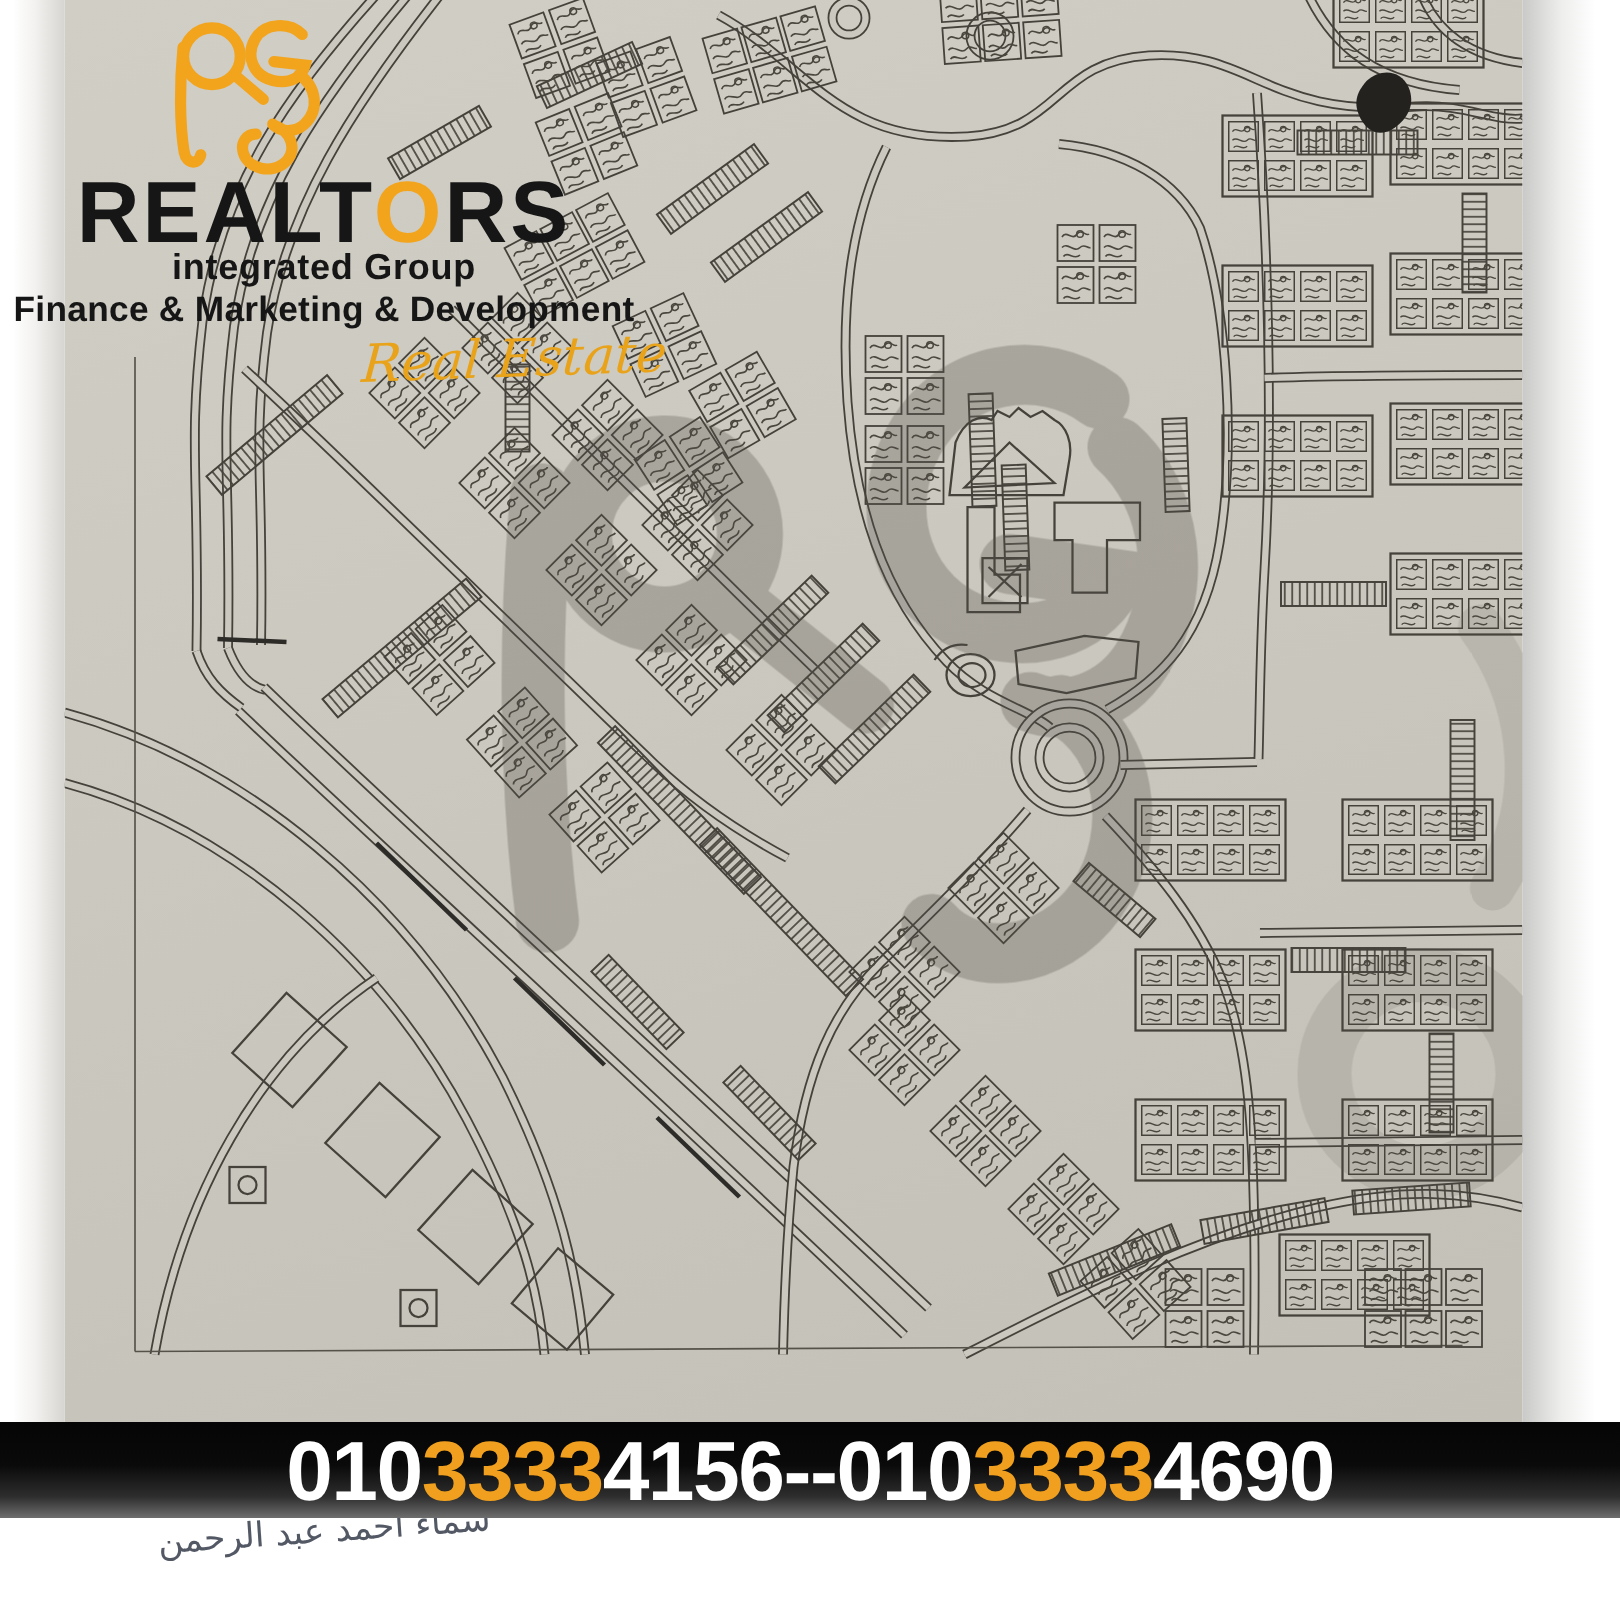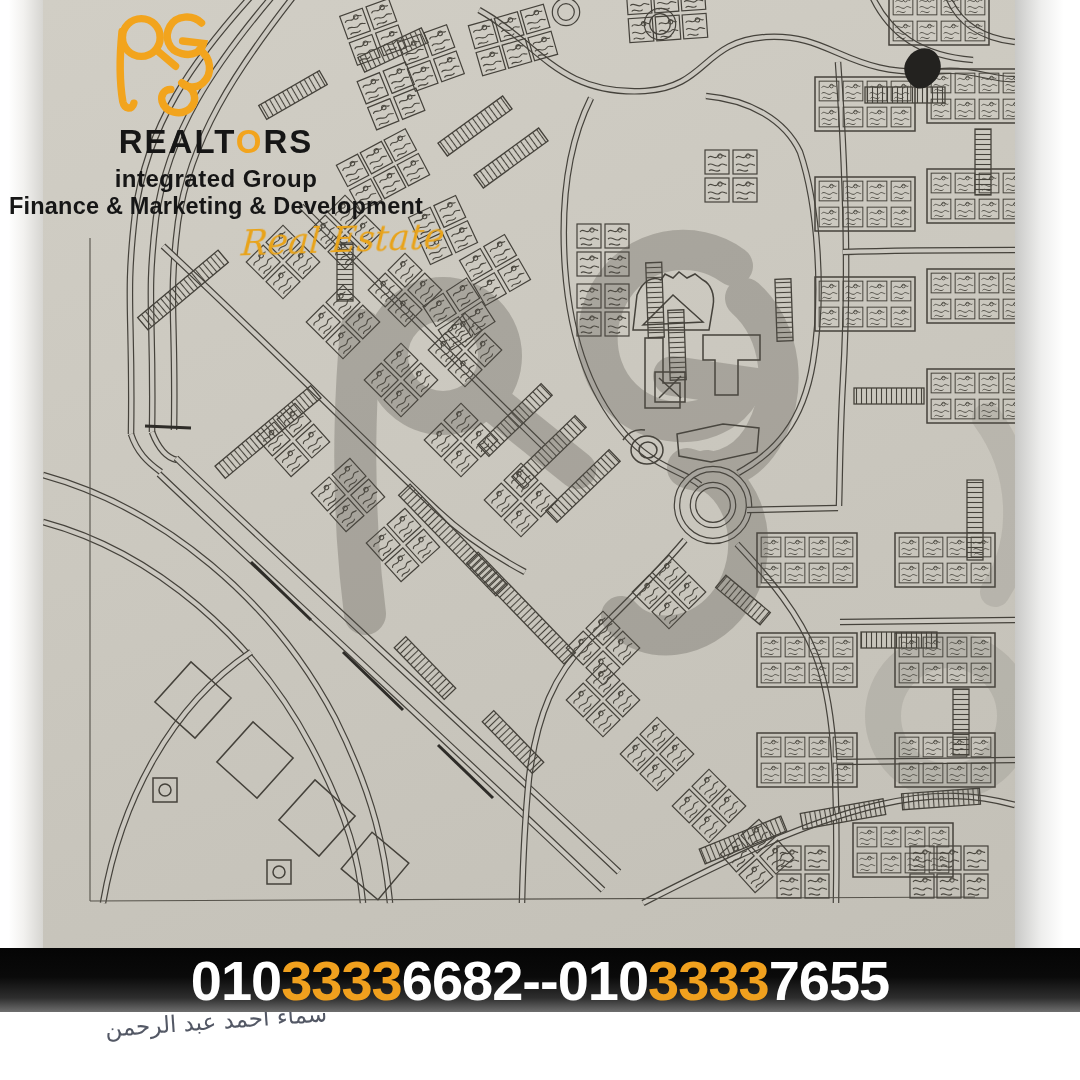--- a/index.html
+++ b/index.html
@@ -11,21 +11,21 @@
   .paper svg{position:absolute;left:0;top:0;}
 
   
   .strip{position:absolute;top:0;height:948px;}
   .strip.left{left:0;width:43px;background:linear-gradient(to left,#d6d5d1 0%,#f2f1ef 45%,#ffffff 80%);}
   .strip.right{left:1015px;width:65px;background:linear-gradient(to right,#c9c9c7 0%,#eeeeed 40%,#ffffff 75%);}
 
   
   .logo{position:absolute;left:0;top:0;width:440px;z-index:6;text-align:center;color:#161616;}
   .logo .mono{position:absolute;left:100px;top:4px;width:118px;height:126px;}
-  .brand-line{position:absolute;left:0;top:118px;width:432px;font-weight:bold;font-size:33px;letter-spacing:2px;line-height:48px;}
+  .brand-line{position:absolute;left:0;top:118px;width:432px;font-weight:bold;font-size:58px;letter-spacing:2px;line-height:48px;}
   .brand-line .o{color:#F2A41D;}
   .brand-sub{position:absolute;left:0;top:164px;width:432px;font-weight:bold;font-size:24px;line-height:30px;letter-spacing:.5px;}
   .brand-tag{position:absolute;left:0;top:193px;width:432px;font-weight:bold;font-size:23.5px;line-height:26px;letter-spacing:.2px;}
   .brand-script{position:absolute;left:238px;top:220px;width:210px;text-align:center;
       font-family:"DejaVu Serif",serif;font-style:italic;font-size:35px;color:#E8A31A;
       transform:rotate(-2deg) skewX(-6deg);}
 
   
   .phone-band{position:absolute;left:0;top:948px;width:1080px;height:64px;z-index:8;
       background:linear-gradient(180deg,#050505 0%,#0a0a0a 45%,#2e2e2e 78%,#6e6e6e 100%);
@@ -286,19 +286,19 @@
     <div class="brand-line"><span>REALT</span><span class="o">O</span><span>RS</span></div>
     <div class="brand-sub">integrated Group</div>
     <div class="brand-tag">Finance &amp; Marketing &amp; Development</div>
     <div class="brand-script">Real Estate</div>
   </div>
 
   <div class="bottom-area"></div>
   <div class="handwriting">سماء احمد عبد الرحمن</div>
 
   <div class="phone-band">
-      <span><span>010</span><span class="o">3333</span><span>6682</span></span>
+      <span><span>010</span><span class="o">3333</span><span>4156</span></span>
       <span>-</span>
       <span>-</span>
-      <span><span>010</span><span class="o">3333</span><span>7655</span></span>
+      <span><span>010</span><span class="o">3333</span><span>4690</span></span>
     </div>
 
 </div>
 
 </body></html>

